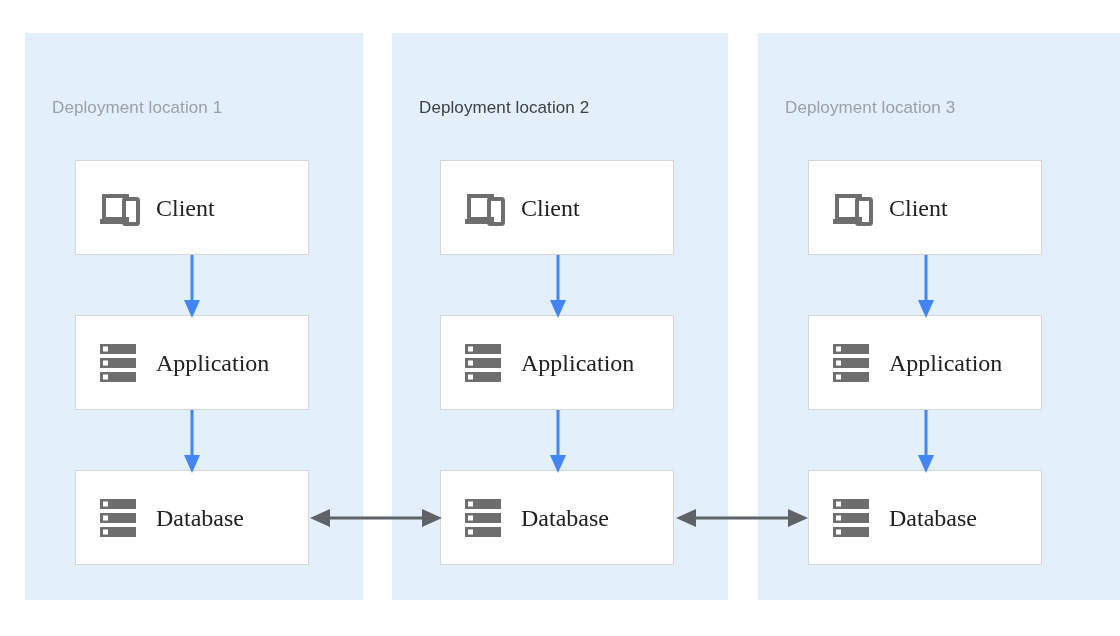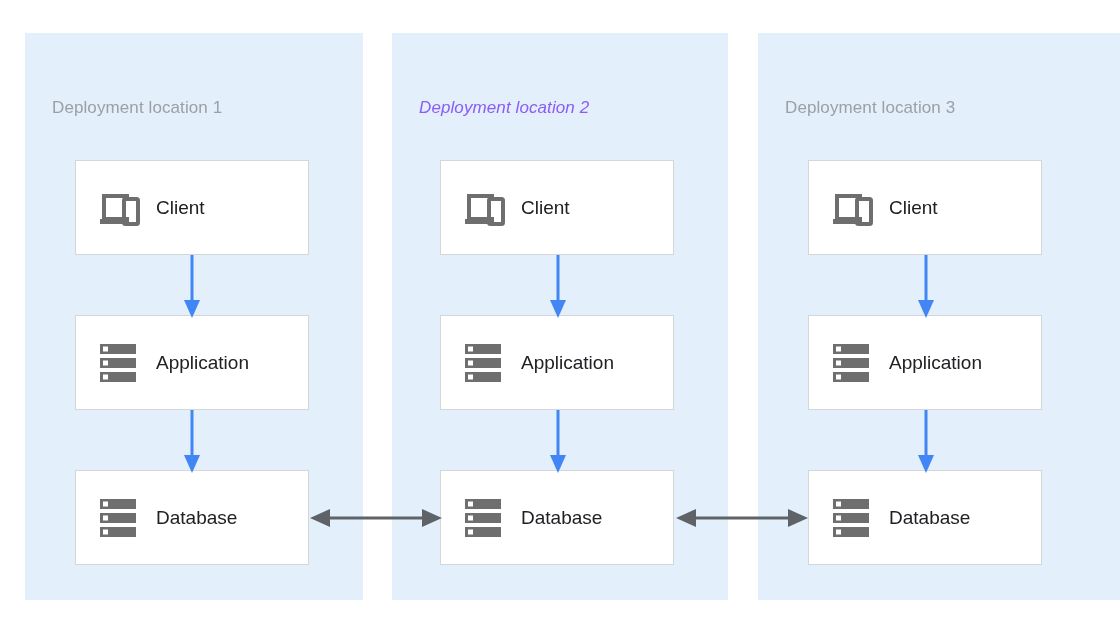--- a/index.html
+++ b/index.html
@@ -54,24 +54,25 @@
   }
   .node-icon {
     flex: 0 0 auto;
     width: 44px;
     height: 44px;
     margin-left: 22px;
     margin-right: 14px;
     position: relative;
   }
   .node-label {
-    font-size: 19px;
+    font-size: 24px;
     line-height: 22px;
     color: #202124;
     white-space: nowrap;
+    font-family: Liberation Serif, serif;
   }
 
   
   .icon-client { display: block; }
   .icon-server { display: block; }
 
   
   .v-arrow {
     position: absolute;
     width: 22px;
@@ -122,21 +123,21 @@
             <rect x="2" y="16" width="36" height="10" fill="#6e6e6e"></rect>
             <rect x="5" y="18.5" width="5" height="5" fill="#ffffff"></rect>
             <rect x="2" y="30" width="36" height="10" fill="#6e6e6e"></rect>
             <rect x="5" y="32.5" width="5" height="5" fill="#ffffff"></rect>
           </svg>
         </span>
         <span class="node-label" style="color: rgb(32, 33, 36);">Database</span>
       </div>
     </div>
     <div class="zone" style="left: 392px; width: 336px; background: rgb(227, 239, 251);">
-      <div class="zone-title" style="color: #8b5cf6; font-style: italic;">Deployment location 2</div>
+      <div class="zone-title" style="color: #404040;">Deployment location 2</div>
       <div class="node" style="left: 48px; top: 127px; width: 234px; background: rgb(255, 255, 255); border-color: rgb(212, 214, 216);">
         <span class="node-icon">
           <svg class="icon-client" width="44" height="44" viewBox="0 0 44 40">
             <path d="M4 6 h27 v4 h-23 v19 h23 v4 h-27 z" fill="#6e6e6e"></path>
             <rect x="2" y="31" width="29" height="5" fill="#6e6e6e"></rect>
             <rect x="26" y="11" width="14" height="25" rx="1.5" fill="none" stroke="#6e6e6e" stroke-width="4"></rect>
           </svg>
         </span>
         <span class="node-label" style="color: rgb(32, 33, 36);">Client</span>
       </div>

